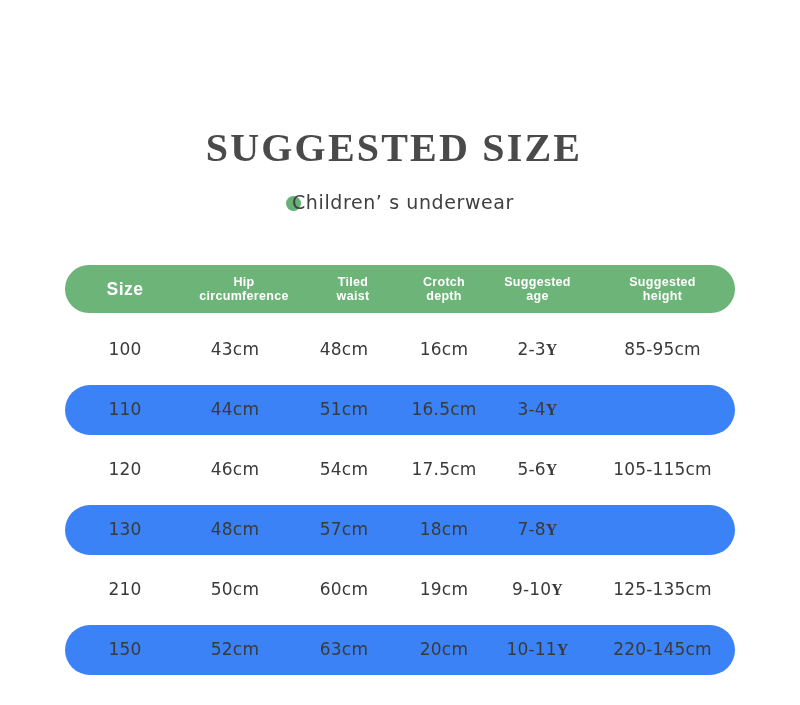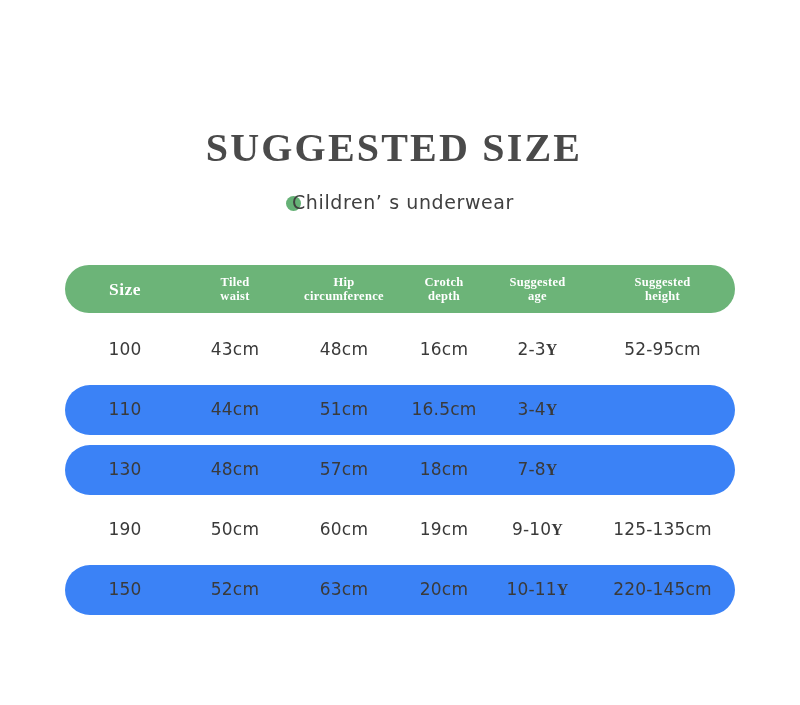--- a/index.html
+++ b/index.html
@@ -105,21 +105,21 @@
 
   
   .col-size   { width: 120px; }
   .col-waist  { width: 100px; }
   .col-hip    { width: 118px; }
   .col-crotch { width: 82px;  }
   .col-age    { width: 105px; }
   .col-height { width: 145px; }
 
   .header-row .cell {
-    font-family: Liberation Serif, serif;
+    font-family: Liberation Sans, sans-serif;
     font-weight: bold;
     color: #ffffff;
     font-size: 12.5px;
     letter-spacing: 0.3px;
   }
   .header-row .col-size {
     font-size: 17.5px;
     letter-spacing: 0.5px;
   }
 
@@ -144,27 +144,27 @@
   <div class="title">SUGGESTED SIZE</div>
 
   <div class="subtitle-wrap">
     <span class="subtitle-dot"></span><span class="subtitle-text">Children’ s underwear</span>
   </div>
 
   <div class="table">
 
     <div class="row header-row">
       <div class="cell col-size">Size</div>
+      <div class="cell col-hip">
+        <span>Hip</span><br>
+        <span>circumference</span>
+      </div>
       <div class="cell col-waist">
         <span>Tiled</span><br>
         <span>waist</span>
-      </div>
-      <div class="cell col-hip">
-        <span>Hip</span><br>
-        <span>circumference</span>
       </div>
       <div class="cell col-crotch">
         <span>Crotch</span><br>
         <span>depth</span>
       </div>
       <div class="cell col-age">
         <span>Suggested</span><br>
         <span>age</span>
       </div>
       <div class="cell col-height">
@@ -173,38 +173,46 @@
       </div>
     </div>
 
     <div id="table-body">
         <div class="row body-row">
           <div class="cell col-size">100</div>
           <div class="cell col-waist">43cm</div>
           <div class="cell col-hip">48cm</div>
           <div class="cell col-crotch">16cm</div>
           <div class="cell col-age"><span>2-3</span><span class="yr">Y</span></div>
-          <div class="cell col-height">52-95cm</div>
+          <div class="cell col-height">85-95cm</div>
         </div>
         <div class="row body-row shaded">
           <div class="cell col-size">110</div>
           <div class="cell col-waist">44cm</div>
           <div class="cell col-hip">51cm</div>
           <div class="cell col-crotch">16.5cm</div>
           <div class="cell col-age"><span>3-4</span><span class="yr">Y</span></div>
         </div>
+        <div class="row body-row">
+          <div class="cell col-size">120</div>
+          <div class="cell col-waist">46cm</div>
+          <div class="cell col-hip">54cm</div>
+          <div class="cell col-crotch">17.5cm</div>
+          <div class="cell col-age"><span>5-6</span><span class="yr">Y</span></div>
+          <div class="cell col-height">105-115cm</div>
+        </div>
         <div class="row body-row shaded">
           <div class="cell col-size">130</div>
           <div class="cell col-waist">48cm</div>
           <div class="cell col-hip">57cm</div>
           <div class="cell col-crotch">18cm</div>
           <div class="cell col-age"><span>7-8</span><span class="yr">Y</span></div>
         </div>
         <div class="row body-row">
-          <div class="cell col-size">190</div>
+          <div class="cell col-size">210</div>
           <div class="cell col-waist">50cm</div>
           <div class="cell col-hip">60cm</div>
           <div class="cell col-crotch">19cm</div>
           <div class="cell col-age"><span>9-10</span><span class="yr">Y</span></div>
           <div class="cell col-height">125-135cm</div>
         </div>
         <div class="row body-row shaded">
           <div class="cell col-size">150</div>
           <div class="cell col-waist">52cm</div>
           <div class="cell col-hip">63cm</div>

